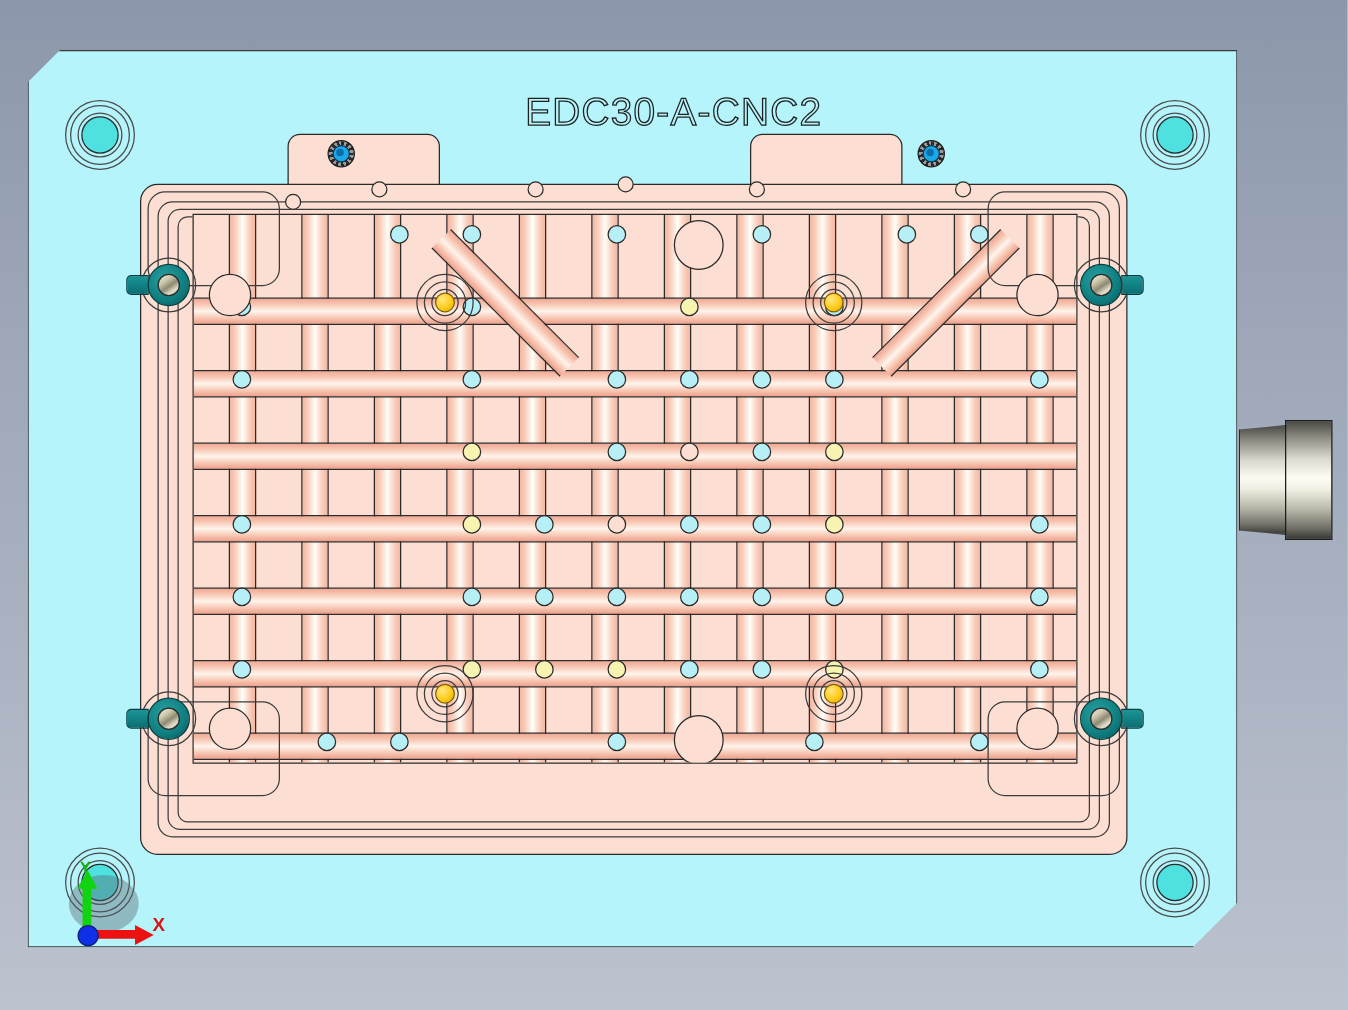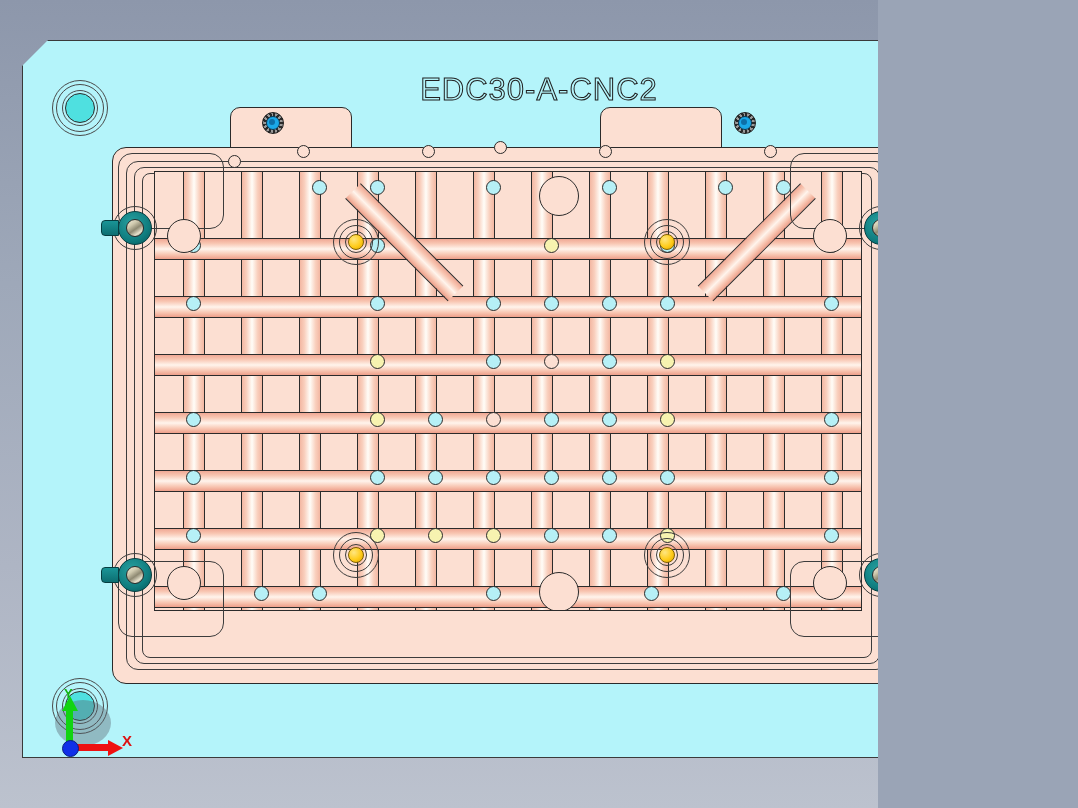--- a/index.html
+++ b/index.html
@@ -2,21 +2,21 @@
 <html><head>
 <meta charset="utf-8">
 <style>
   html,body{margin:0;padding:0;}
   body{
     width:1078px;height:808px;overflow:hidden;
     font-family:"Liberation Sans", sans-serif;
     background:#9aa4b6;
   }
   #viewport{
-    position:relative;width:878px;height:808px;overflow:hidden;
+    position:relative;width:1078px;height:808px;overflow:hidden;
     background:linear-gradient(180deg,#8d97ab 0%, #9ea8b9 35%, #aeb5c4 70%, #bcc2ce 100%);
   }
   
   #boss-outer{
     position:absolute;left:991px;top:340px;width:38px;height:86px;
     background:linear-gradient(180deg,#4d4d49 0%, #8e8e84 14%, #d8d8cc 32%, #fbfbf2 48%, #eeeee2 58%, #b6b6a8 76%, #6e6e66 92%, #3c3c38 100%);
     border-left:1px solid #2b2b2b;border-top:1px solid #2b2b2b;border-bottom:1px solid #2b2b2b;
     clip-path:polygon(0 4%,100% 0,100% 100%,0 96%);
   }
   #boss-inner{

